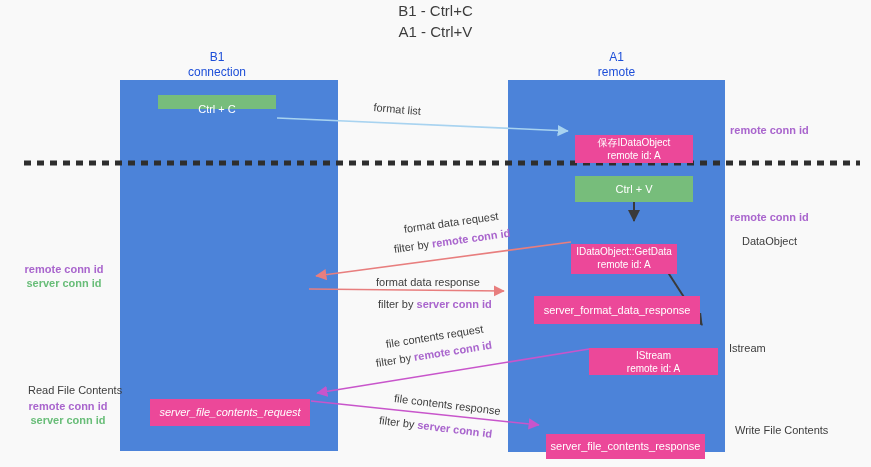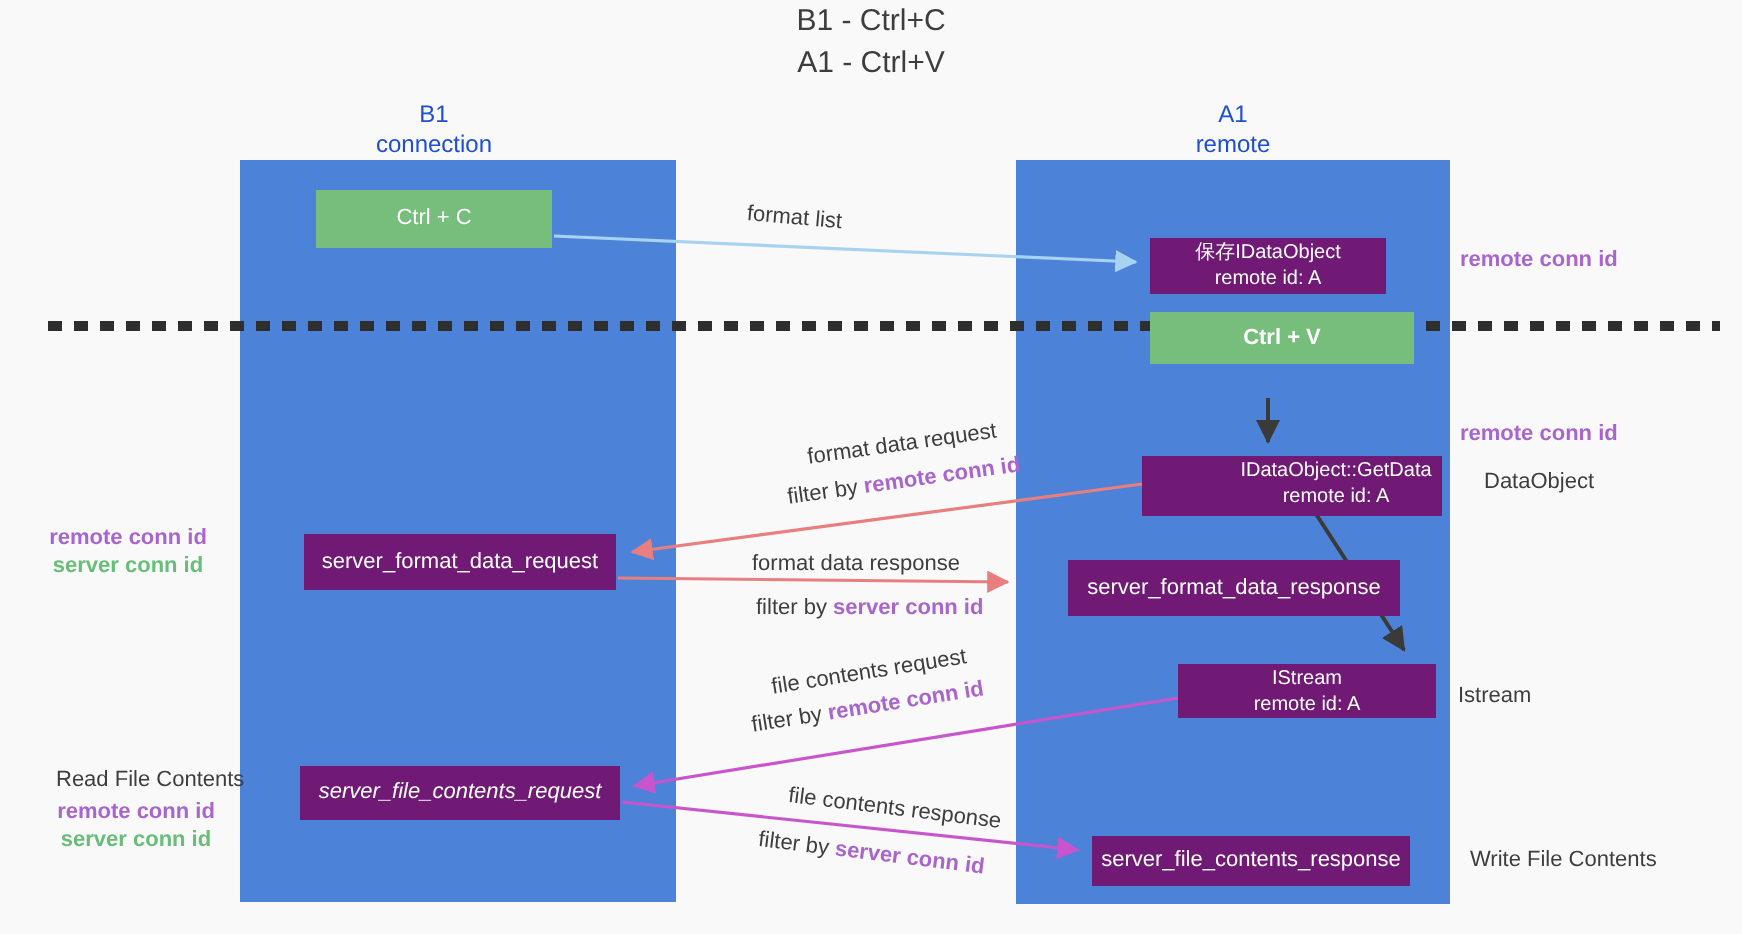--- a/index.html
+++ b/index.html
@@ -28,21 +28,21 @@
     z-index:1;
   }
   .arrowlayer{
     position:absolute;left:0;top:0;z-index:2;
   }
   .box{
     position:absolute;z-index:3;
     color:#ffffff;text-align:center;
     font-size:11px;
   }
-  .box.orange{background:#701a75;}
+  .box.orange{background:#ec4899;margin-top:16px;}
   .box.green{background:#77bd7b;}
   .box .l1,.box .l2{display:block;}
   .twoline{font-size:10px;line-height:13px;padding-top:1px;}
   .lbl{
     position:absolute;z-index:4;font-size:11px;color:#3d3d3d;white-space:nowrap;
   }
   .purple{color:#a965cd;font-weight:bold;}
   .greentxt{color:#68bd78;font-weight:bold;}
   .rot{transform-origin:left top;}
   .sidegroup{text-align:center;line-height:14px;}
@@ -89,35 +89,34 @@
 
     <line x1="277" y1="118" x2="568" y2="131" stroke="#a8d3f0" stroke-width="1.6" marker-end="url(#m-blue)"></line>
     <line x1="634" y1="199" x2="634" y2="221" stroke="#3a3a3a" stroke-width="2" marker-end="url(#m-black)"></line>
     <line x1="571" y1="242" x2="316" y2="276" stroke="#e87e7e" stroke-width="1.6" marker-end="url(#m-salmon)"></line>
     <line x1="309" y1="289" x2="504" y2="291" stroke="#e87e7e" stroke-width="1.6" marker-end="url(#m-salmon)"></line>
     <line x1="658" y1="257" x2="702" y2="325" stroke="#3a3a3a" stroke-width="2" marker-end="url(#m-black)"></line>
     <line x1="589" y1="349" x2="317" y2="393" stroke="#c855cb" stroke-width="1.6" marker-end="url(#m-magenta)"></line>
     <line x1="311" y1="401" x2="539" y2="425" stroke="#c855cb" stroke-width="1.6" marker-end="url(#m-magenta)"></line>
   </svg>
 
-  <div class="box green" style="left:158px;top:95px;width:118px;height:29px;line-height:29px;">Ctrl + C</div>
+  <div class="box green" style="left:158px;top:95px;width:118px;height:14px;line-height:29px;">Ctrl + C</div>
 
   <div class="box orange twoline" style="left:575px;top:119px;width:118px;height:27px;">
     <span class="l1">保存IDataObject</span>
     <span class="l2">remote id: A</span>
   </div>
 
-  <div class="box green" style="left:575px;top:156px;width:132px;height:26px;line-height:26px;font-weight:bold;">Ctrl + V</div>
+  <div class="box green" style="left:575px;top:176px;width:118px;height:26px;line-height:26px;">Ctrl + V</div>
 
-  <div class="box orange twoline" style="left:571px;top:228px;width:106px;height:29px;padding-left:44px;">
+  <div class="box orange twoline" style="left:571px;top:228px;width:106px;height:29px;">
     <span class="l1">IDataObject::GetData</span>
     <span class="l2">remote id: A</span>
   </div>
 
-  <div class="box orange" style="left:152px;top:267px;width:156px;height:28px;line-height:28px;">server_format_data_request</div>
 
   <div class="box orange" style="left:534px;top:280px;width:166px;height:28px;line-height:28px;">server_format_data_response</div>
 
   <div class="box orange twoline" style="left:589px;top:332px;width:129px;height:26px;">
     <span class="l1">IStream</span>
     <span class="l2">remote id: A</span>
   </div>
 
   <div class="box orange" style="left:150px;top:383px;width:160px;height:27px;line-height:27px;font-style:italic;">server_file_contents_request</div>
 

